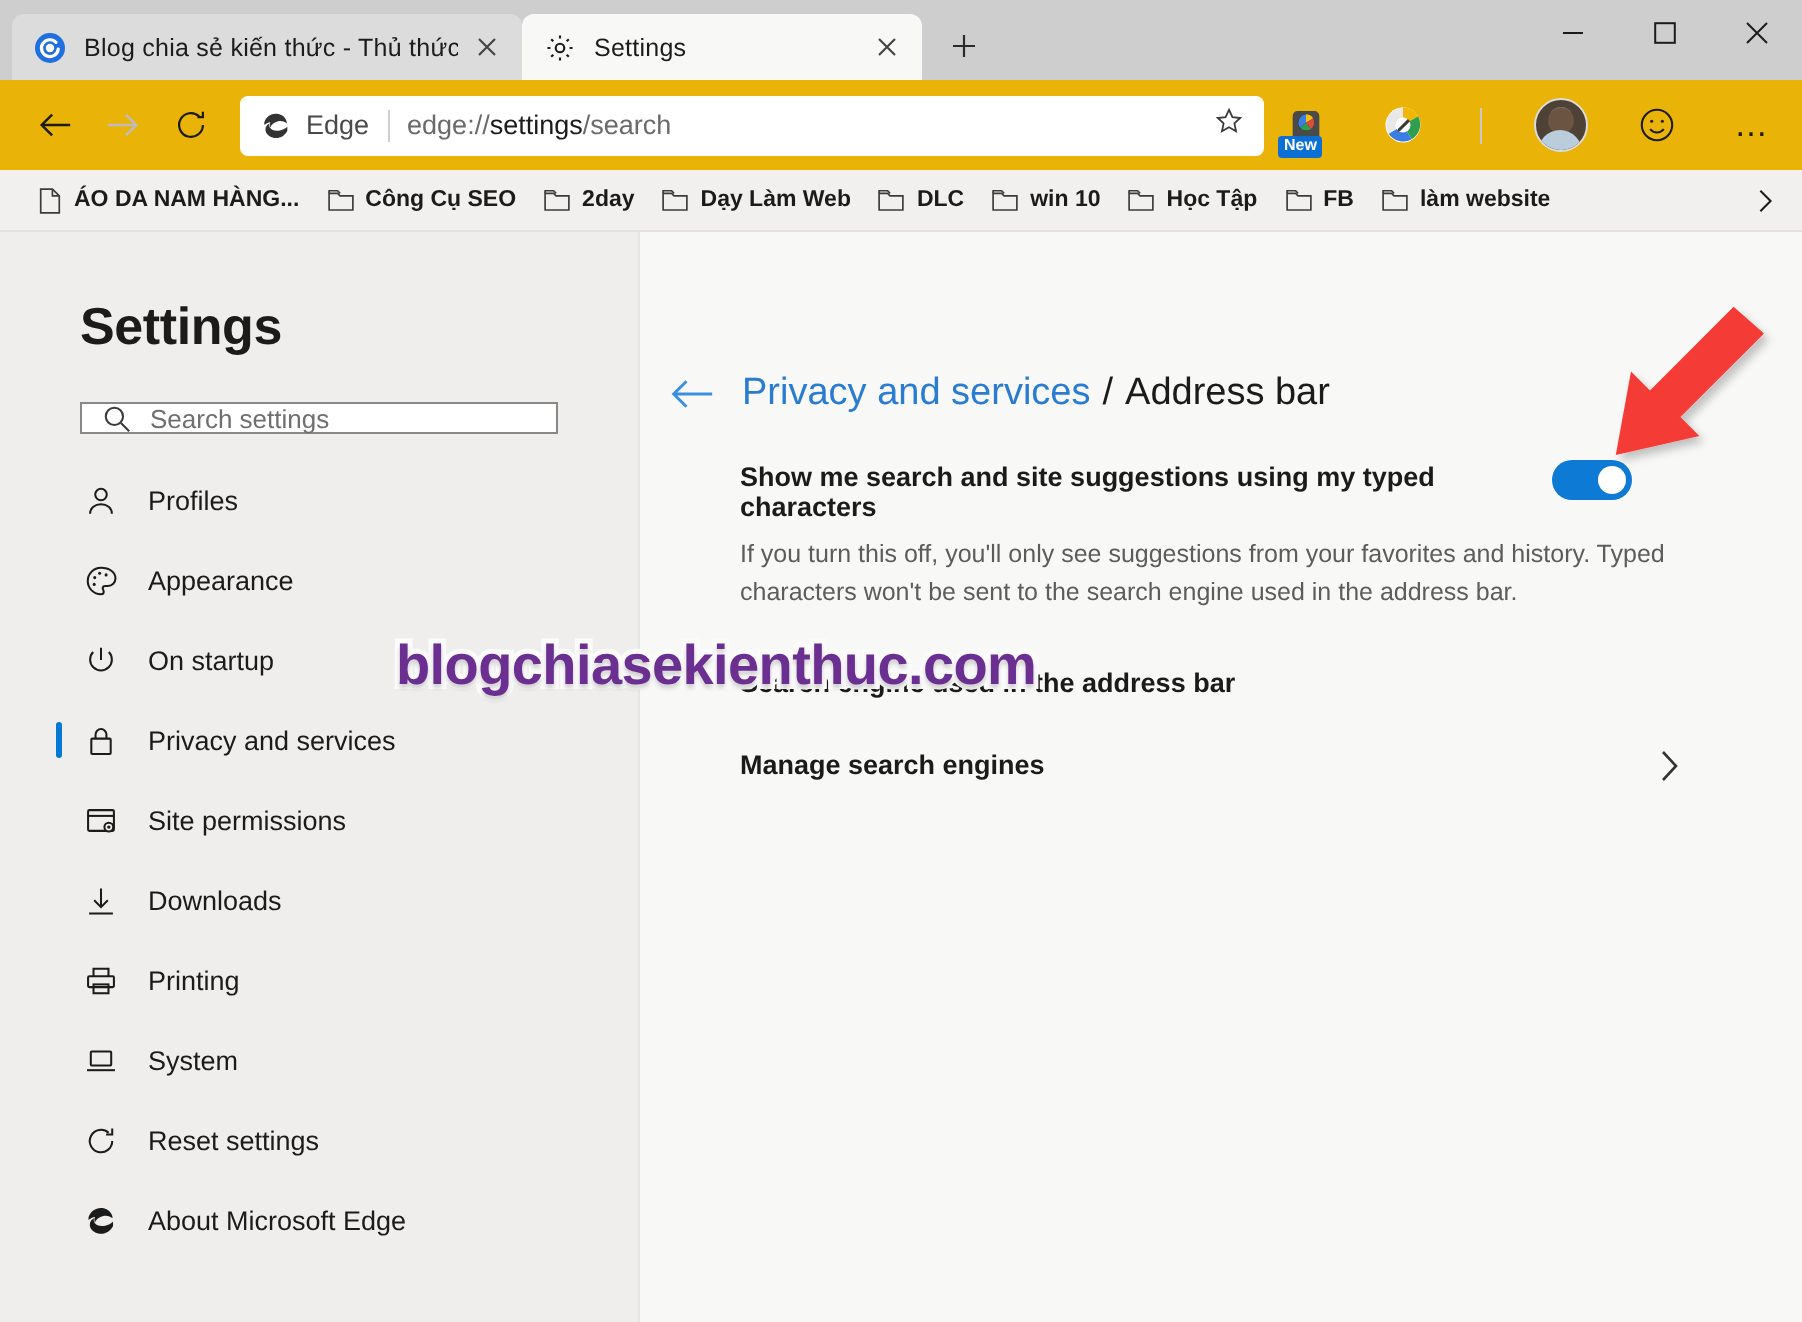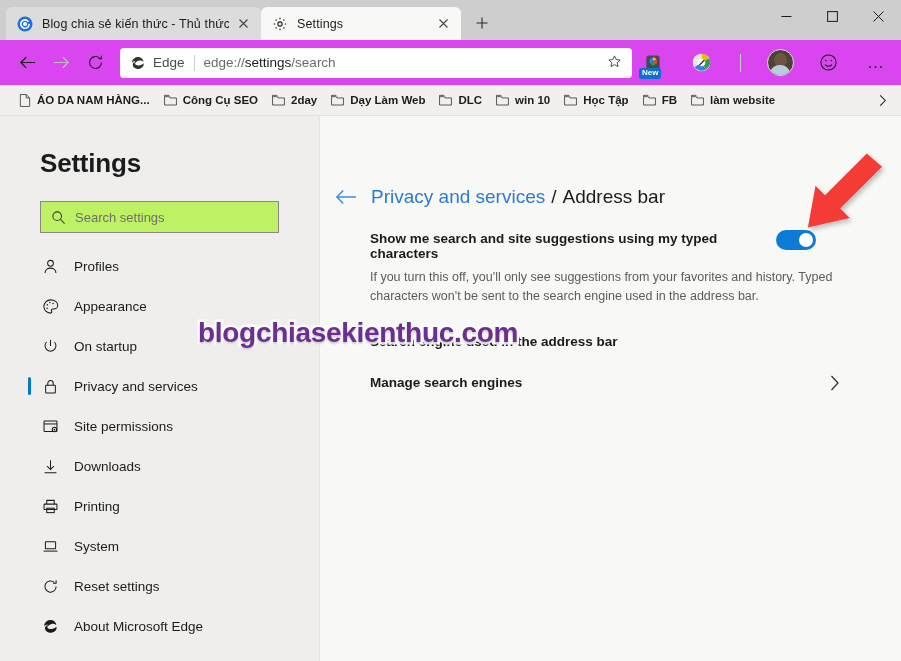--- a/index.html
+++ b/index.html
@@ -60,21 +60,21 @@
   }
   .wincontrols div {
     width: 46px; height: 32px;
     display: flex; align-items: center; justify-content: center;
     color: #1b1b1b;
   }
 
   
   .navbar {
     height: 45px;
-    background: #d946ef;
+    background: #eab308;
     display: flex; align-items: center;
     padding: 0 10px;
   }
   .navbtn {
     width: 34px; height: 34px;
     display: flex; align-items: center; justify-content: center;
     border-radius: 4px; flex: 0 0 34px;
     color: #1b1b1b;
   }
   .navbtn.disabled { color: #bdbdbd; }
@@ -163,21 +163,21 @@
     background: #efeeec;
     padding: 24px 0 0 0;
     border-right: 1px solid #e6e5e3;
   }
   .settings-title {
     font-size: 26px; font-weight: bold; color: #1b1b1b;
     padding: 8px 0 0 40px; letter-spacing: -0.2px;
   }
   .search-wrap { padding: 22px 40px 0 40px; }
   .search-box {
-    height: 32px; background: #bef264;
+    height: 16px; background: #ffffff;
     border: 1px solid #8a8886;
     display: flex; align-items: center;
     padding: 0 10px;
   }
   .search-box .ico { margin-right: 9px; display: flex; }
   .search-ph { font-size: 13px; color: #6f6f6f; }
 
   .navlist { margin-top: 18px; }
   .navitem {
     display: flex; align-items: center;

